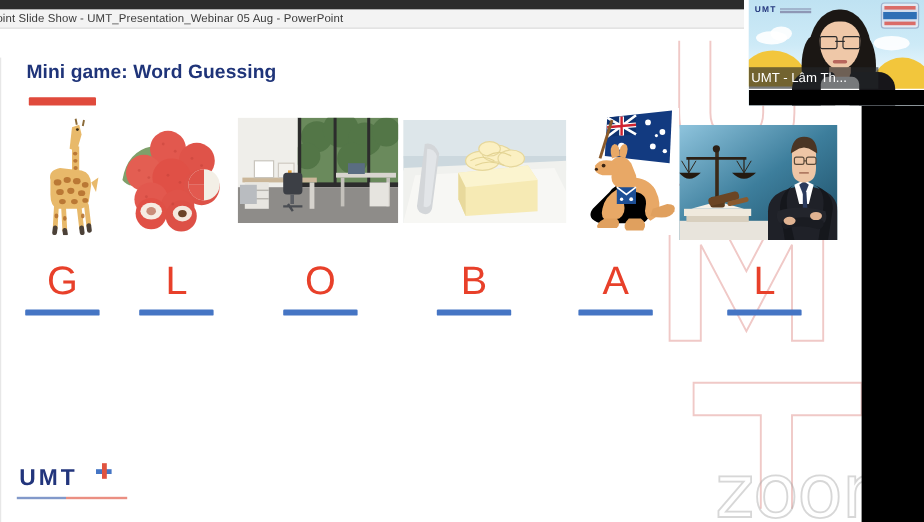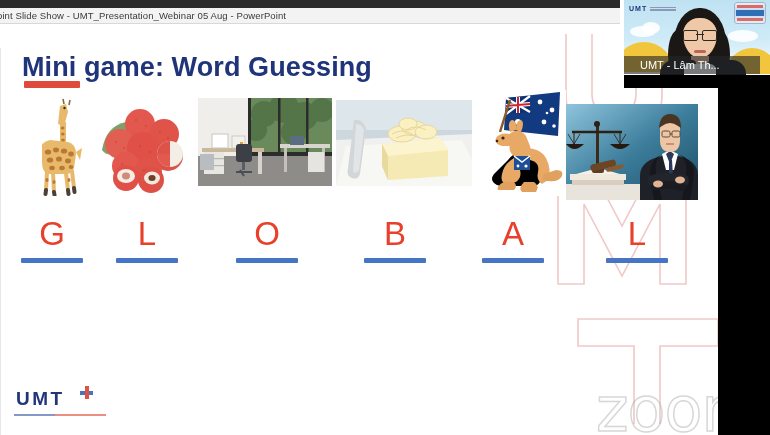--- a/index.html
+++ b/index.html
@@ -31,21 +31,21 @@
   
   .watermark-umt{
     position:absolute;right:-8px;top:10px;width:230px;height:390px;
     pointer-events:none;
   }
   .watermark-umt svg{width:100%;height:100%;display:block;}
 
   
   .slide-title{
     position:absolute;left:22px;top:28px;
-    font-size:27px;font-weight:bold;color:#1f3479;letter-spacing:.1px;
+    font-size:16px;font-weight:bold;color:#1f3479;letter-spacing:.1px;
     white-space:nowrap;
   }
   .title-accent{
     position:absolute;left:24px;top:57px;width:56px;height:7px;
     background:#e04a3c;border-radius:1px;
   }
 
   
   .pic-row{
     position:absolute;left:0;top:68px;width:720px;height:110px;
@@ -138,21 +138,21 @@
     border-radius:14px 4px 0 0;}
   .p-jacket-r{position:absolute;right:-4px;top:52px;width:38px;height:32px;background:#17161a;
     border-radius:4px 14px 0 0;}
   .p-hair-l{position:absolute;left:10px;top:22px;width:18px;height:46px;background:#1b1714;
     border-radius:60% 20% 40% 50%;}
   .p-hair-r{position:absolute;left:54px;top:22px;width:18px;height:46px;background:#1b1714;
     border-radius:20% 60% 50% 40%;}
   .name-badge{
     position:absolute;left:0;bottom:14px;height:18px;min-width:104px;
     background:rgba(35,38,42,.62);color:#ffffff;
-    font-size:11px;display:flex;align-items:center;padding:0 16px;white-space:nowrap;
+    font-size:11px;display:flex;align-items:center;padding:0 2px;white-space:nowrap;
   }
   .video-black-strip{position:absolute;left:0;bottom:0;width:146px;height:13px;background:#000;}
 
   
   .black-right{position:absolute;left:718px;top:88px;width:52px;height:347px;background:#000;}
   .thin-left-border{position:absolute;left:0;top:24px;width:1px;height:411px;background:#e7e7e7;}
 </style>
 </head>
 <body>
 

